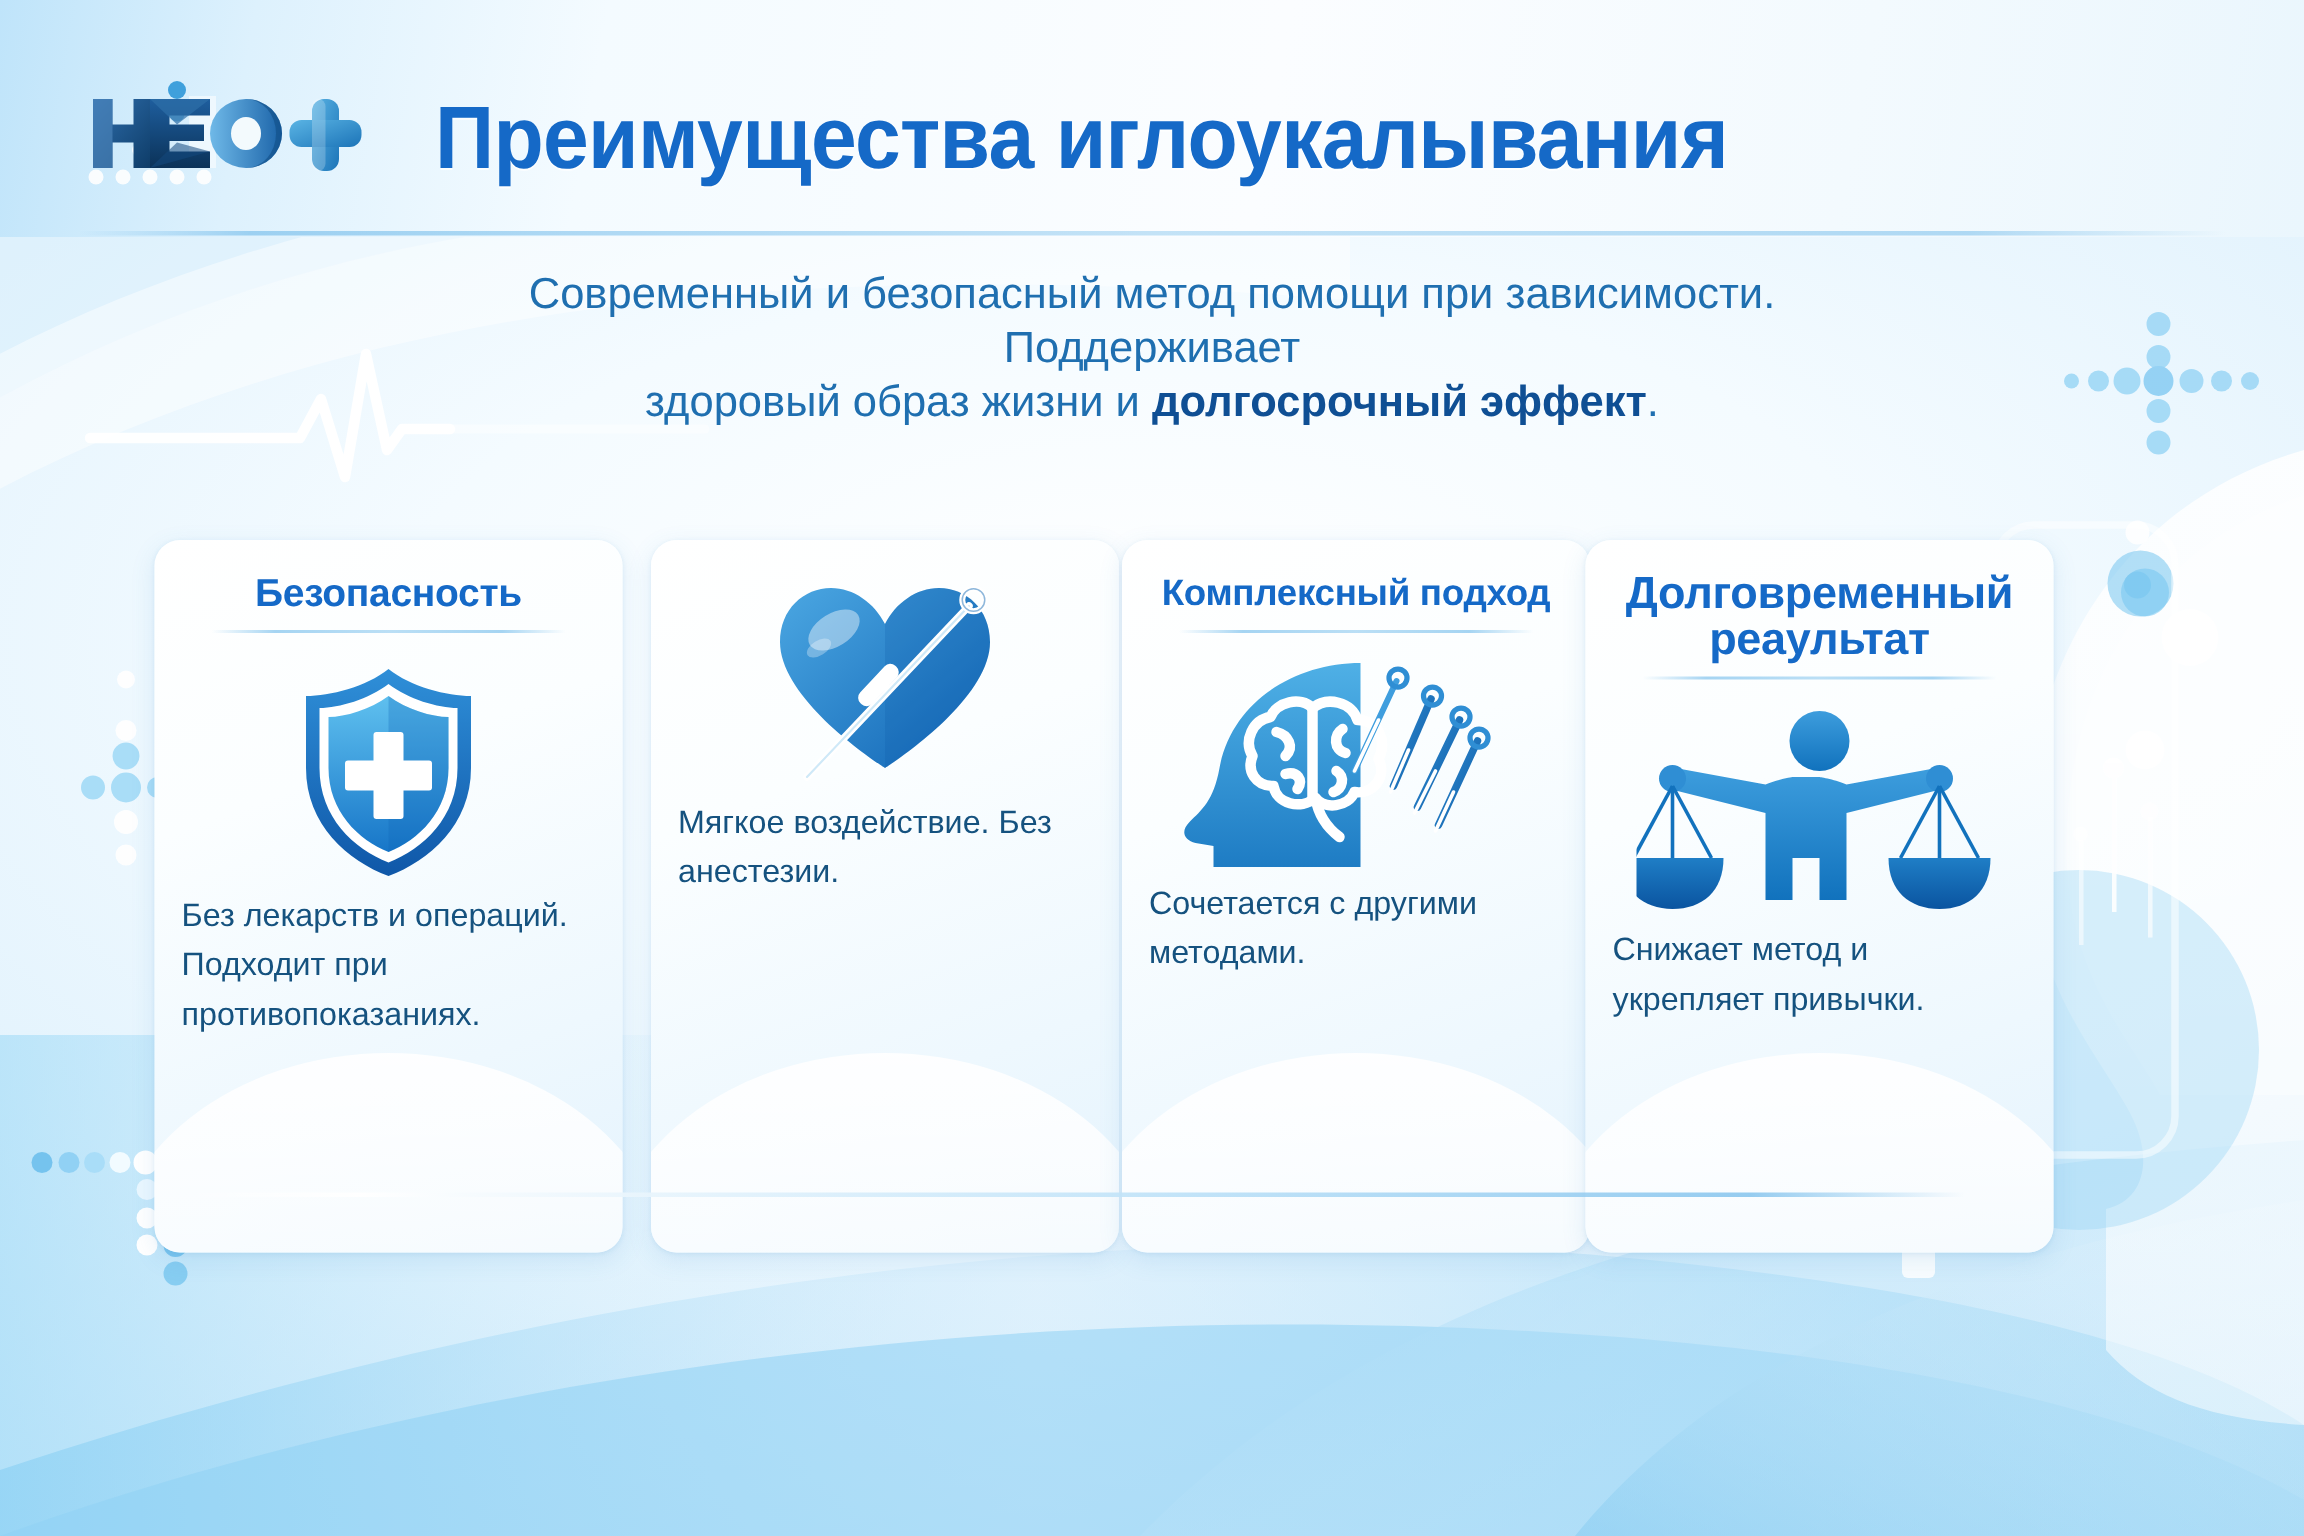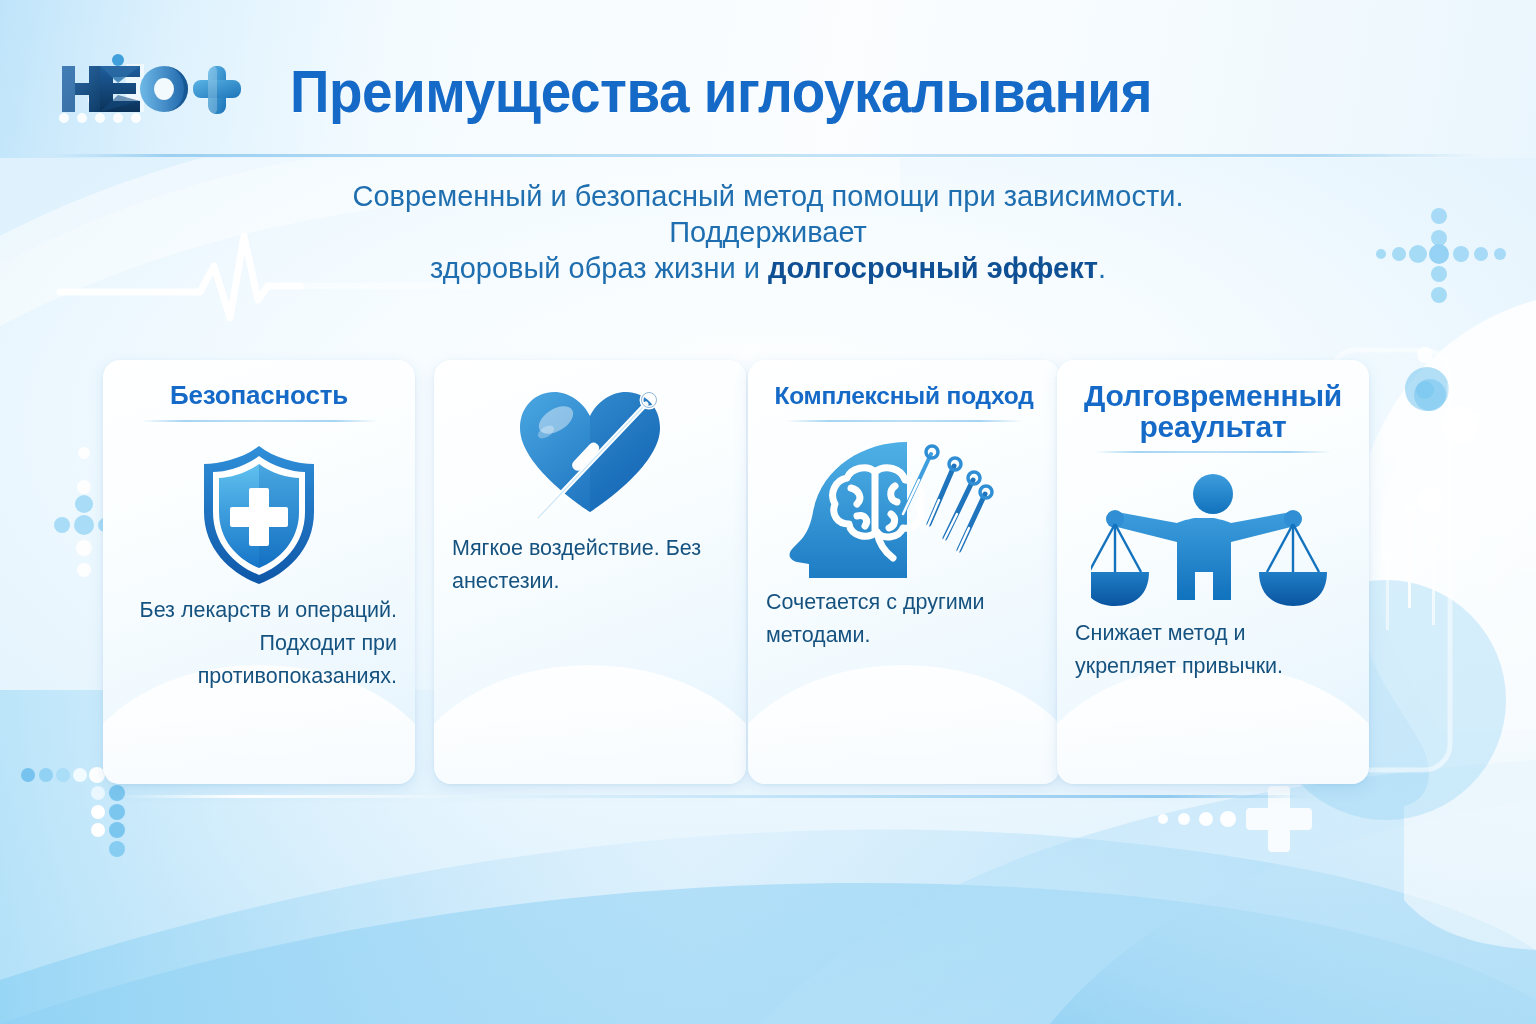--- a/index.html
+++ b/index.html
@@ -48,21 +48,21 @@
   .subtitle{
     position:absolute; left:268px; top:178px; width:1000px;
     text-align:center; font-size:29px; line-height:36px; color:#1f6fb0;
     font-family:"Liberation Sans Narrow","Liberation Sans",sans-serif;
   }
   .subtitle b{ color:#0f4f94; font-weight:bold; }
 
   
   .cards{ position:absolute; left:0; top:360px; width:1536px; height:400px; }
   .card{
-    position:absolute; top:0; width:312px; height:424px;
+    position:absolute; top:0; width:312px; height:475px;
     border-radius:17px;
     background:linear-gradient(160deg,#ffffff 0%,#fbfeff 34%,#eef8fe 72%,#e4f3fd 100%);
     box-shadow:0 5px 16px rgba(60,140,200,.13), 0 1px 3px rgba(60,140,200,.10);
     overflow:hidden;
   }
   .card::after{
     content:""; position:absolute; left:-10%; bottom:-34%;
     width:120%; height:62%;
     border-radius:50%;
     background:linear-gradient(180deg, rgba(255,255,255,.92) 0%, rgba(255,255,255,.35) 100%);
@@ -86,21 +86,21 @@
     position:relative; z-index:3;
     height:158px; display:flex; align-items:center; justify-content:center;
     margin-top:14px;
   }
   .c3 .icon-wrap, .c4 .icon-wrap{ margin-top:6px; }
   .card-body{
     position:relative; z-index:3;
     padding:0 18px; font-size:21.5px; line-height:33px; color:#15527f;
     font-family:"Liberation Sans Narrow","Liberation Sans",sans-serif;
   }
-  .ta-center{ text-align:right; }
+  .ta-center{ text-align:left; }
   .ta-left{ text-align:left; }
 
   
   .footer{
     position:absolute; left:0; top:824px; width:1536px; text-align:center;
     font-size:20px; color:#1d6cab;
     font-family:"Liberation Sans Narrow","Liberation Sans",sans-serif;
   }
 </style>
 </head>

